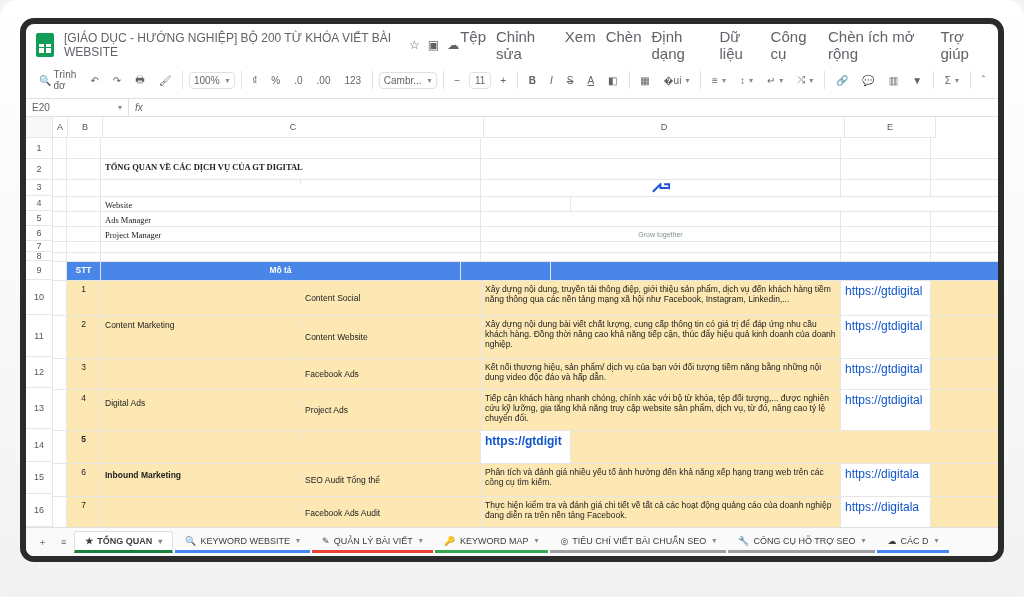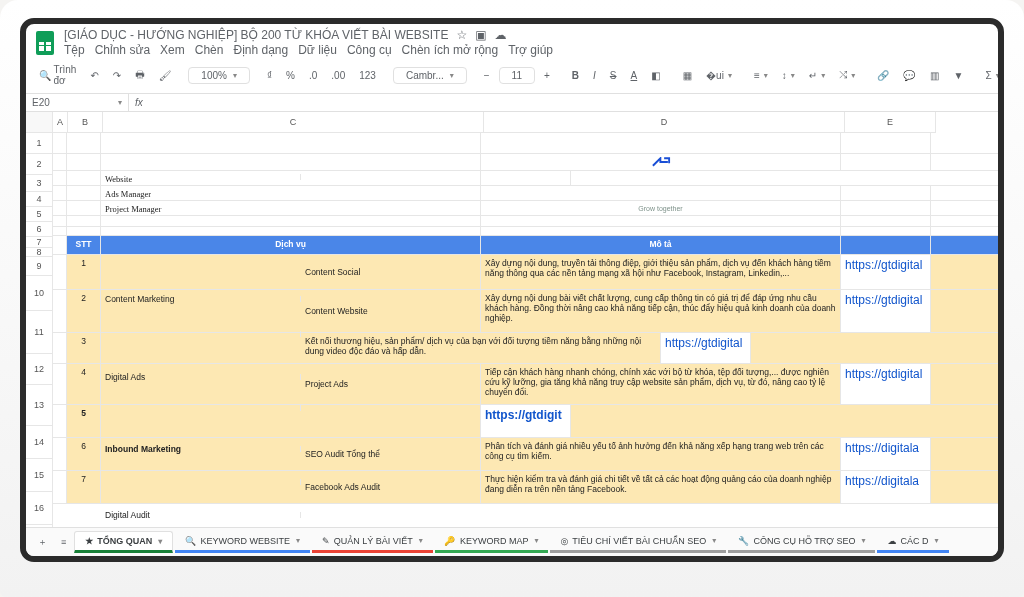--- a/index.html
+++ b/index.html
@@ -14,30 +14,30 @@
     --header-blue:#4a86e8;
     --link:#1155cc;
   }
   html,body{margin:0;padding:0;font-family:Arial,Helvetica,sans-serif;font-size:10px;color:var(--text);background:#f5f4f2;}
   .laptop-wrap{width:1024px;height:597px;box-sizing:border-box;padding:18px 20px 35px 20px;background:linear-gradient(#fff,#f2f2f2);border-radius:18px 18px 6px 6px;position:relative;}
   .screen{background:#fff;border:6px solid #2b2b2b;border-radius:14px;height:calc(100% - 0px);box-sizing:border-box;overflow:hidden;display:flex;flex-direction:column;}
   
   .titlebar{display:flex;align-items:center;gap:8px;padding:4px 10px 0 8px;}
   .sheets-ico{width:22px;height:28px;display:flex;align-items:center;}
   .sheets-ico svg{width:22px;height:28px;}
-  .doc-col{display:flex;flex-direction:column;gap:1px;justify-content:center;}
+  .doc-col{display:flex;flex-direction:row;gap:1px;justify-content:center;}
   .doc-title{font-size:12px;color:#5f6368;display:flex;align-items:center;gap:8px;}
   .doc-title .ic{color:#5f6368;font-size:12px;}
-  .menus{display:flex;gap:10px;font-size:12px;color:var(--muted);}
+  .menus{display:flex;gap:10px;font-size:15px;color:var(--muted);}
   .menus span{cursor:pointer;}
   
   .toolbar{display:flex;align-items:center;gap:4px;padding:4px 8px;border-bottom:1px solid var(--border);color:var(--muted);}
   .tbtn{display:flex;align-items:center;gap:2px;padding:3px 5px;border-radius:4px;font-size:10px;cursor:pointer;}
   .sep{width:1px;height:18px;background:var(--border);margin:0 2px;}
-  .tfield{border:1px solid var(--border);border-radius:4px;padding:2px 12px;display:flex;align-items:center;gap:4px;font-size:10px;}
+  .tfield{border:1px solid var(--border);border-radius:4px;padding:2px 4px;display:flex;align-items:center;gap:4px;font-size:10px;}
   
   .fxrow{display:flex;align-items:center;border-bottom:1px solid var(--border);}
   .namebox{width:90px;border-right:1px solid var(--border);padding:3px 6px;font-size:10px;color:var(--muted);display:flex;align-items:center;justify-content:space-between;}
   .fx{padding:3px 6px;font-style:italic;color:var(--muted);font-size:10px;}
   
   .gridwrap{flex:1;display:flex;overflow:hidden;}
   .rowhdrs{display:flex;flex-direction:column;border-right:1px solid var(--grid);background:#fff;font-size:9px;color:#555;}
   .rowhdrs div{height:20px;width:26px;display:flex;align-items:center;justify-content:center;border-bottom:1px solid var(--grid);}
   .rowhdrs .corner{background:#f8f8f8;}
   .cols{flex:1;overflow:hidden;}
@@ -194,20 +194,27 @@
 
           <div class="srow" style="height:20px">
               <div class="cA"></div>
               <div class="cB"></div>
               <div class="cC"></div>
               <div class="cD"></div>
               <div class="cE"></div>
               <div class="cF"></div>
             </div>
 
+          <div class="srow" style="height:20px">
+              <div class="cA"></div>
+              <div class="cB"></div>
+            <div style="width:380px" class="h-title">TỔNG QUAN VỀ CÁC DỊCH VỤ CỦA GT DIGITAL</div>
+            <div class="cE" rowspan="5"></div>
+              <div class="cF"></div>
+          </div>
 
           <div class="srow" style="height:16px">
               <div class="cA"></div>
               <div class="cB"></div>
               <div style="width:380px"></div>
             <div class="cE logo-cell" style="border-bottom:none">
               <svg width="30" height="16" viewBox="0 0 30 16">
                   <path d="M2 14 L14 2 L14 8 L26 8" stroke="#1a4fd6" stroke-width="3" fill="none"></path>
                   <path d="M20 2 L28 2 L28 10" stroke="#1a4fd6" stroke-width="3" fill="none"></path>
                 </svg>
@@ -250,21 +257,20 @@
               <div class="cB"></div>
               <div class="cC"></div>
               <div class="cD"></div>
               <div class="cE"></div>
               <div class="cF"></div>
             </div>
 
           <div class="srow thead" style="height:18px">
             <div class="cA" style="background:#fff"></div>
             <div class="cB">STT</div>
-            <div style="width:380px;text-align:center">Dịch vụ</div>
             <div class="cE">Mô tả</div>
             <div class="cF"></div>
           </div>
 
           <div id="datarows">
               <div class="srow yellow" style="height: 34px;">
                 <div class="cA" style="background:#fff"></div>
                 <div class="cB">1</div>
                 <div class="cC" style="display:flex;align-items:center">Content Marketing</div>
                 <div class="cD" style="display:flex;align-items:center">Content Social</div>
@@ -276,20 +282,21 @@
                 <div class="cB">2</div>
                 <div class="cC" style="display:flex;align-items:center"></div>
                 <div class="cD" style="display:flex;align-items:center">Content Website</div>
                 <div class="cE">Xây dựng nội dung bài viết chất lượng, cung cấp thông tin có giá trị để đáp ứng nhu cầu khách hàng. Đồng thời nâng cao khả năng tiếp cận, thúc đẩy hiệu quả kinh doanh của doanh nghiệp.</div>
                 <div class="cF" style="background:#fff"><a class="lk">https://gtdigital</a></div>
               </div>
               <div class="srow yellow" style="height: 30px;">
                 <div class="cA" style="background:#fff"></div>
                 <div class="cB">3</div>
                 <div class="cC" style="display:flex;align-items:center">Digital Ads</div>
+                <div class="cD" style="display:flex;align-items:center">Facebook Ads</div>
                 <div class="cE">Kết nối thương hiệu, sản phẩm/ dịch vụ của bạn với đối tượng tiềm năng bằng những nội dung video độc đáo và hấp dẫn.</div>
                 <div class="cF" style="background:#fff"><a class="lk">https://gtdigital</a></div>
               </div>
               <div class="srow yellow" style="height: 40px;">
                 <div class="cA" style="background:#fff"></div>
                 <div class="cB">4</div>
                 <div class="cC" style="display:flex;align-items:center"></div>
                 <div class="cD" style="display:flex;align-items:center">Project Ads</div>
                 <div class="cE">Tiếp cận khách hàng nhanh chóng, chính xác với bộ từ khóa, tệp đối tượng,... được nghiên cứu kỹ lưỡng, gia tăng khả năng truy cập website sản phẩm, dịch vụ, từ đó, nâng cao tỷ lệ chuyển đổi.</div>
                 <div class="cF" style="background:#fff"><a class="lk">https://gtdigital</a></div>

